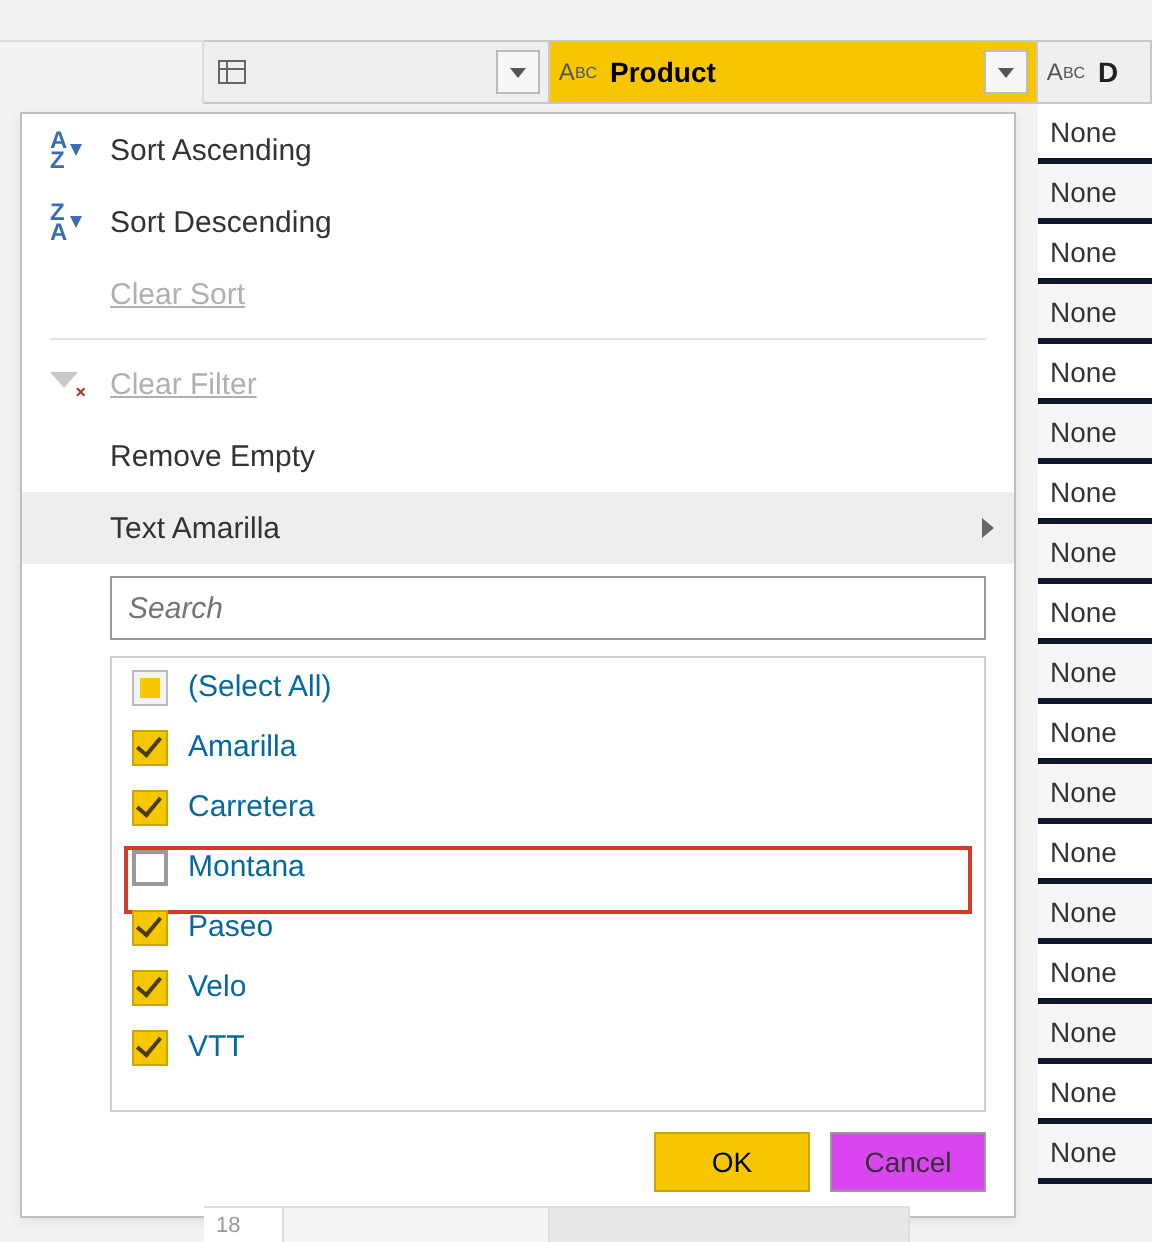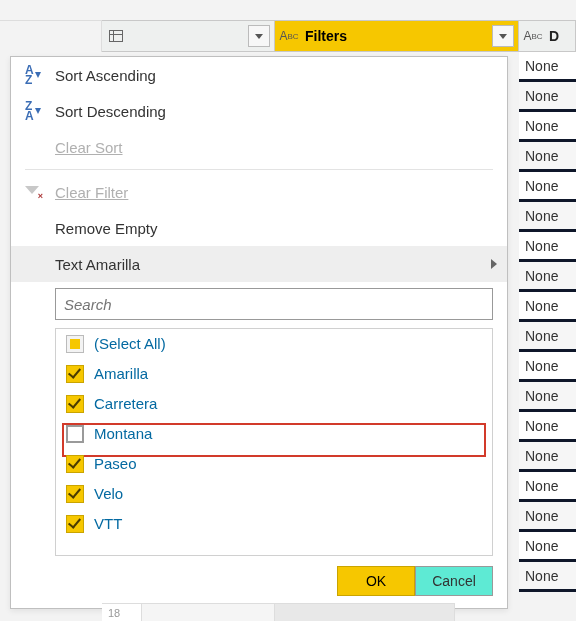--- a/index.html
+++ b/index.html
@@ -45,22 +45,22 @@
   .filter-list { margin:0 14px 8px 44px; border:1px solid #d0d0d0; padding:6px 8px 10px 8px; }
   .filter-row { display:flex; align-items:flex-start; height:30px; font-size:15px; color:#0369a1; }
   .filter-row.highlighted { outline:2px solid #d23a2a; outline-offset:0; }
   .cb { width:18px; height:18px; margin:0 10px 0 2px; position:relative; }
   .cb.state-checked { background:#f6c700; border:1px solid #caa400; }
   .cb.state-checked::after { content:""; position:absolute; left:4px; top:0px; width:5px; height:10px; border-right:2px solid #4a3b00; border-bottom:2px solid #4a3b00; transform:rotate(40deg); }
   .cb.state-unchecked { background:#fff; border:2px solid #9a9a9a; }
   .cb.state-mixed { background:#f3f3f3; border:1px solid #bbb; }
   .cb.state-mixed::after { content:""; position:absolute; left:3px; top:3px; right:3px; bottom:3px; background:#f6c700; }
 
-  .btn-row { display:flex; justify-content:flex-end; margin:10px 14px 6px 16px; }
-  .btn { min-width:78px; height:30px; border:1px solid #999; background:#5eead4; font-size:14px; color:#333; display:flex; align-items:center; justify-content:center; }
+  .btn-row { display:flex; justify-content:flex-end; gap:10px; margin:10px 14px 6px 16px; }
+  .btn { min-width:78px; height:30px; border:1px solid #999; background:#d946ef; font-size:14px; color:#333; display:flex; align-items:center; justify-content:center; }
   .btn.primary { background:#f6c700; border:1px solid #caa400; color:#000; }
 
   
   .bottom-row { position:absolute; left:102px; bottom:0; right:0; height:18px; display:flex; overflow: hidden;}
   .bottom-cell { border-right:1px solid #ddd; border-top:1px solid #ddd; background:#fff; font-size:11px; display:flex; align-items:center; padding:0 6px; color:#999;text-align:center; }
   .bottom-cell.w1 { width:40px; }
   .bottom-cell.w2 { width:133px; background:#f5f5f5; }
   .bottom-cell.w3 { width:180px; background:#e8e8e8; }
 
   
@@ -81,21 +81,21 @@
     <span class="table-icon-cell">
         <span class="table-icon-box"></span>
       </span>
     <span class="label"></span>
     <span class="dd-btn">
         <span class="tri-down"></span>
       </span>
   </div>
   <div class="col-header second">
     <span class="type-icon">A<sup style="font-size:8px">B</sup><sub style="font-size:8px">C</sub></span>
-    <span class="label">Filters</span>
+    <span class="label">Product</span>
     <span class="dd-btn">
         <span class="tri-down"></span>
       </span>
   </div>
   <div class="col-header third">
     <span class="type-icon">A<sup style="font-size:8px">B</sup><sub style="font-size:8px">C</sub></span>
     <span class="label">D</span>
   </div>
 </div>
 

